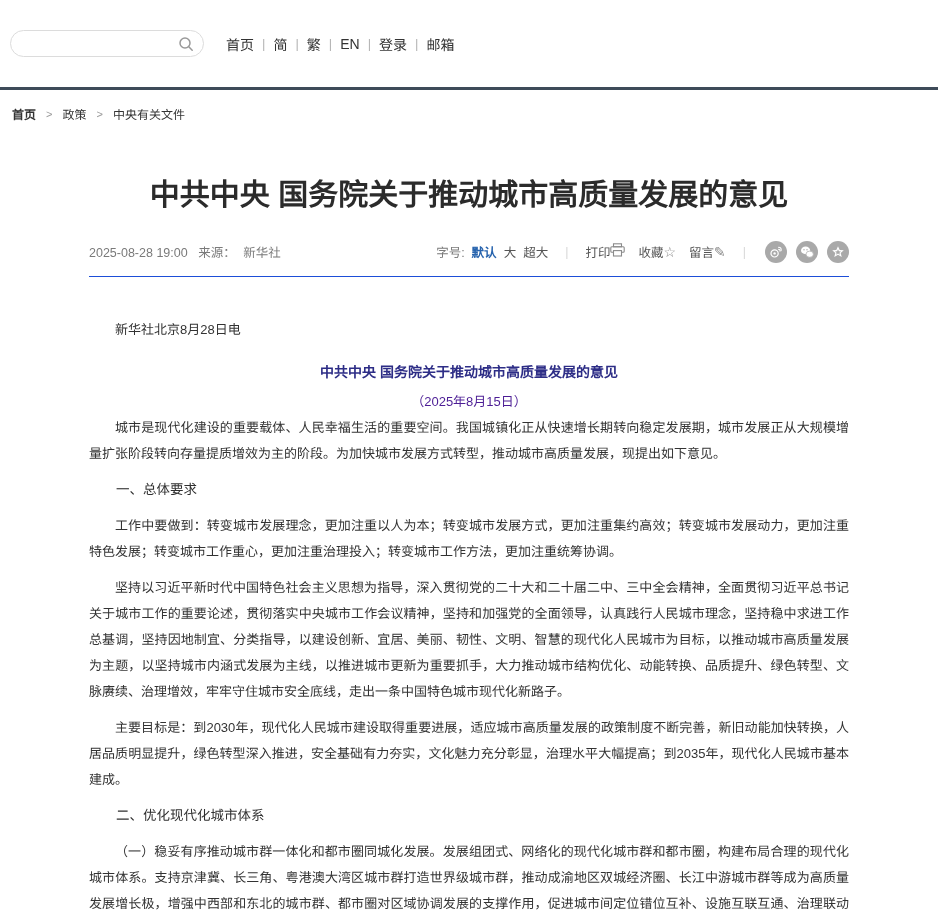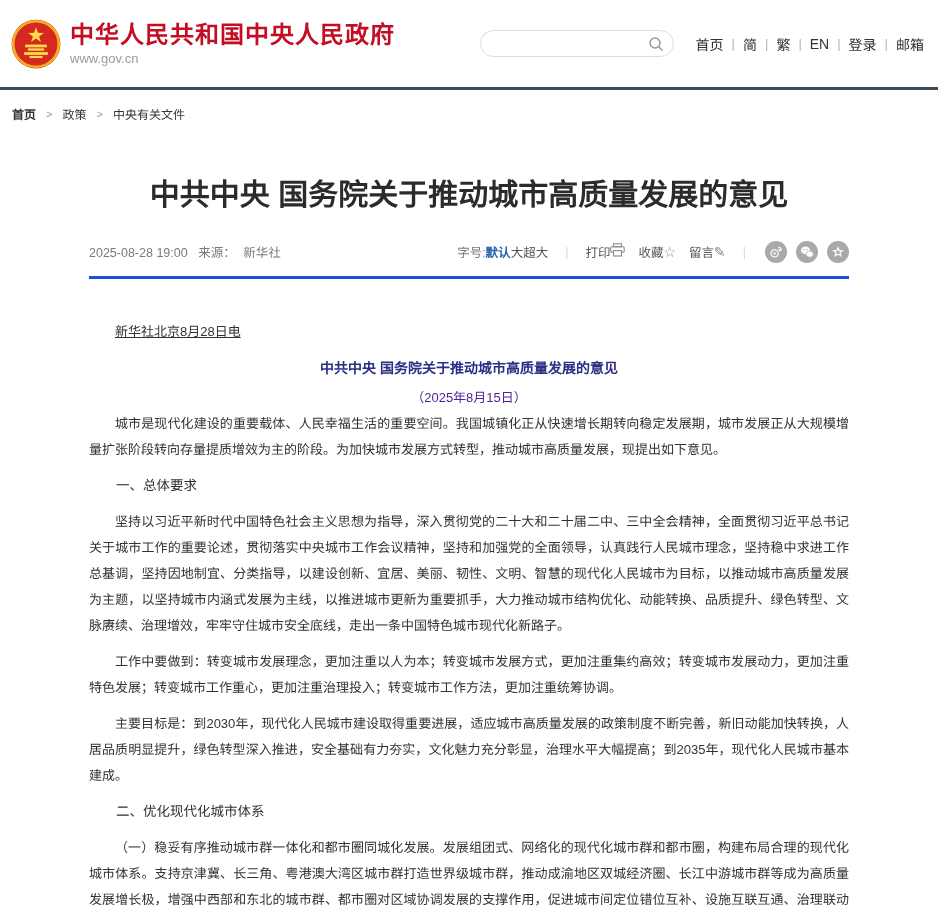--- a/index.html
+++ b/index.html
@@ -27,65 +27,48 @@
   
   .breadcrumb { padding:15px 12px 12px 12px; font-size:12px; color:#333; display:flex; align-items:center; }
   .crumb { cursor:pointer; }
   .crumb.first { font-weight:700; }
   .crumb-sep { color:#999; margin:0 10px; font-size:11px; }
 
   
   .article { width:760px; margin:0 auto; }
   .article-title { font-size:30px; font-weight:700; color:#2b2b2b; text-align:center; margin-top:42px; line-height:1.25; }
 
-  .meta-row { margin-top:27px; padding-bottom:13px; border-bottom:3px solid #1d4ed8; display:flex; justify-content:space-between; align-items:center; font-size:12.5px; color:#7a7a7a; }
+  .meta-row { margin-top:27px; padding-bottom:13px; border-bottom:1px solid #1d4ed8; display:flex; justify-content:space-between; align-items:center; font-size:12.5px; color:#7a7a7a; }
   .meta-left { white-space:nowrap; }
   .meta-left .src-name { margin-left:4px; }
   .meta-right { display:flex; align-items:center; gap:13px; white-space:nowrap; }
-  .fontsize-group { display:flex; align-items:flex-end; }
+  .fontsize-group { display:flex; align-items:flex-end; gap:7px; }
   .fs-opt { color:#555; cursor:pointer; }
   .fs-opt.active { color:#2864ae; font-weight:700; }
   .meta-vsep { color:#d8d8d8; margin:0 4px; }
   .meta-action { display:flex; align-items:center; color:#555; cursor:pointer; }
   .meta-action .glyph { color:#8a8a8a; font-size:14px; }
   .share-group { display:flex; align-items:center; gap:9px; margin-left:2px; }
   .share-circle { width:22px; height:22px; border-radius:50%; background:#a9a9a9; display:flex; align-items:center; justify-content:center; cursor:pointer; }
   .share-circle svg { display:block; }
 
   
   .article-body { padding-top:40px; font-size:13px; line-height:26px; color:#333; }
-  .blk-dateline { text-indent:2em; margin-bottom:10px;text-decoration:underline; }
+  .blk-dateline { text-indent:2em; margin-bottom:16px; }
   .blk-doc-title { text-align:center; font-weight:700; color:#2d2d86; font-size:14px; margin:6px 0 4px; }
   .blk-doc-date { text-align:center; color:#4c1d95; margin-bottom:0; }
   .blk-para { text-indent:2em; text-align:justify; margin-bottom:10px; }
   .blk-heading { text-indent:2em; font-weight:400; margin:6px 0 10px; font-size:13.5px; color:#2f2f2f; }
 </style>
 </head>
 <body>
 
 <div class="page">
 
   <div class="site-header">
-    <div class="logo-group">
-      <span class="emblem">
-        <svg viewBox="0 0 48 48" width="52" height="52">
-          <circle cx="24" cy="24" r="22.5" fill="#d5281e"></circle>
-          <circle cx="24" cy="24" r="21" fill="none" stroke="#f2b11c" stroke-width="2.4"></circle>
-          <polygon fill="#ffd94d" points="24,8.5 25.8,13.7 31.3,13.8 26.9,17 28.5,22.2 24,19 19.5,22.2 21.1,17 16.7,13.8 22.2,13.7"></polygon>
-          <rect x="14" y="24.5" width="20" height="2.6" fill="#ffd94d"></rect>
-          <rect x="16.5" y="28" width="15" height="2.2" fill="#ffd94d"></rect>
-          <rect x="13" y="31.5" width="22" height="2.6" fill="#ffd94d"></rect>
-          <rect x="18" y="35" width="12" height="2" fill="#ffd94d"></rect>
-        </svg>
-      </span>
-      <span class="site-titles">
-        <div class="site-name">中华人民共和国中央人民政府</div>
-        <div class="site-url">www.gov.cn</div>
-      </span>
-    </div>
 
     <div class="header-right">
       <div class="search-box">
         <input class="search-input" type="text" placeholder="" style="">
         <span class="search-icon">
           <svg width="16" height="16" viewBox="0 0 16 16">
             <circle cx="7" cy="7" r="5" fill="none" stroke="#999" stroke-width="1.5"></circle>
             <line x1="10.8" y1="10.8" x2="14.2" y2="14.2" stroke="#999" stroke-width="1.5" stroke-linecap="round"></line>
           </svg>
         </span>
@@ -184,20 +167,20 @@
         </span>
       </span>
     </div>
 
     <div class="article-body">
         <p class="blk-dateline">新华社北京8月28日电</p>
         <p class="blk-doc-title">中共中央 国务院关于推动城市高质量发展的意见</p>
         <p class="blk-doc-date">（2025年8月15日）</p>
         <p class="blk-para">城市是现代化建设的重要载体、人民幸福生活的重要空间。我国城镇化正从快速增长期转向稳定发展期，城市发展正从大规模增量扩张阶段转向存量提质增效为主的阶段。为加快城市发展方式转型，推动城市高质量发展，现提出如下意见。</p>
         <h3 class="blk-heading">一、总体要求</h3>
+        <p class="blk-para">工作中要做到：转变城市发展理念，更加注重以人为本；转变城市发展方式，更加注重集约高效；转变城市发展动力，更加注重特色发展；转变城市工作重心，更加注重治理投入；转变城市工作方法，更加注重统筹协调。</p>
         <p class="blk-para">坚持以习近平新时代中国特色社会主义思想为指导，深入贯彻党的二十大和二十届二中、三中全会精神，全面贯彻习近平总书记关于城市工作的重要论述，贯彻落实中央城市工作会议精神，坚持和加强党的全面领导，认真践行人民城市理念，坚持稳中求进工作总基调，坚持因地制宜、分类指导，以建设创新、宜居、美丽、韧性、文明、智慧的现代化人民城市为目标，以推动城市高质量发展为主题，以坚持城市内涵式发展为主线，以推进城市更新为重要抓手，大力推动城市结构优化、动能转换、品质提升、绿色转型、文脉赓续、治理增效，牢牢守住城市安全底线，走出一条中国特色城市现代化新路子。</p>
-        <p class="blk-para">工作中要做到：转变城市发展理念，更加注重以人为本；转变城市发展方式，更加注重集约高效；转变城市发展动力，更加注重特色发展；转变城市工作重心，更加注重治理投入；转变城市工作方法，更加注重统筹协调。</p>
         <p class="blk-para">主要目标是：到2030年，现代化人民城市建设取得重要进展，适应城市高质量发展的政策制度不断完善，新旧动能加快转换，人居品质明显提升，绿色转型深入推进，安全基础有力夯实，文化魅力充分彰显，治理水平大幅提高；到2035年，现代化人民城市基本建成。</p>
         <h3 class="blk-heading">二、优化现代化城市体系</h3>
         <p class="blk-para">（一）稳妥有序推动城市群一体化和都市圈同城化发展。发展组团式、网络化的现代化城市群和都市圈，构建布局合理的现代化城市体系。支持京津冀、长三角、粤港澳大湾区城市群打造世界级城市群，推动成渝地区双城经济圈、长江中游城市群等成为高质量发展增长极，增强中西部和东北的城市群、都市圈对区域协调发展的支撑作用，促进城市间定位错位互补、设施互联互通、治理联动协作。加强城市群内产业链协作，优化城市群之间产业分工和空间联系。发展壮大现代化都市圈，支持有条件的地方推进同城化发展，建立健全同城化发展体制机制，深化经济区与行政区适度分离改革，促进通勤便捷高效、产业梯次配套、公共服务便利共享。</p>
       </div>
   </div>
 </div>
 
 </body></html>

